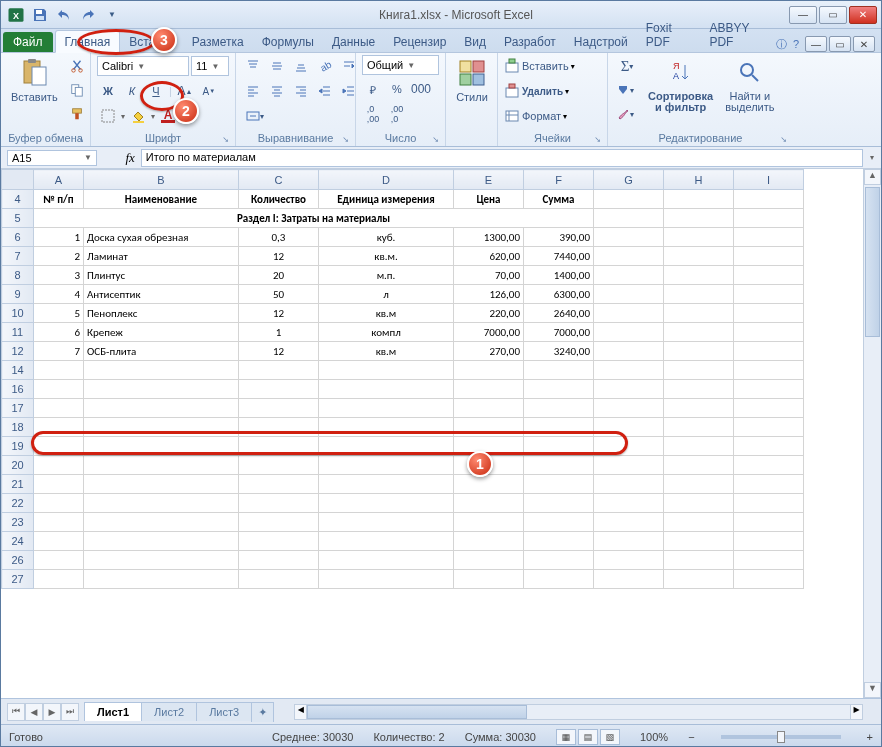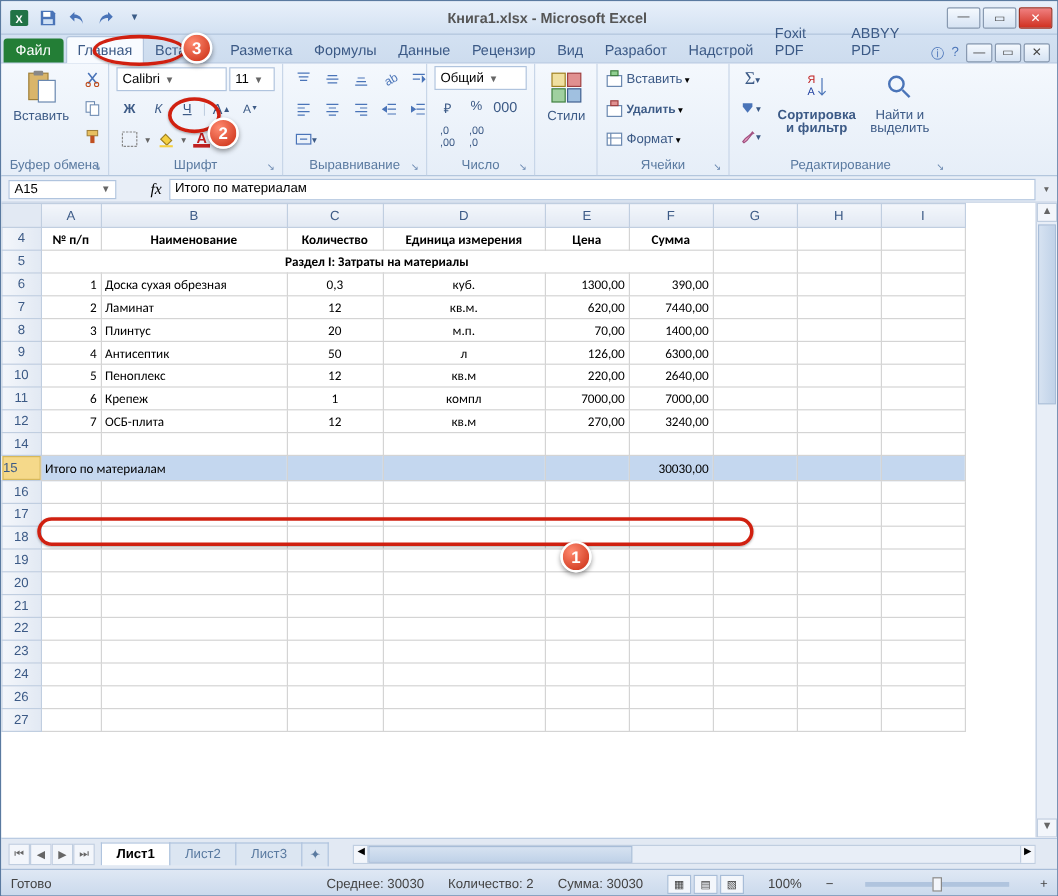--- a/index.html
+++ b/index.html
@@ -23,21 +23,21 @@
     align-items: center;
     padding: 0 4px;
     border-bottom: 1px solid #a8bdd8;
   }
   .qat { display: flex; align-items: center; gap: 2px; }
   .qat-icon {
     width: 22px; height: 20px; display: flex; align-items: center; justify-content: center;
     border-radius: 2px; color: #3b5c87;
   }
   .excel-icon { width:18px; height:18px; }
-  .title-text { flex:1; text-align:center; color:#555; font-size:12px;font-weight:bold; }
+  .title-text { flex:1; text-align:center; color:#555; font-size:12px; }
   .win-controls { display:flex; gap:2px; }
   .win-btn { width:28px; height:18px; border:1px solid #8899b0; border-radius:2px; display:flex; align-items:center; justify-content:center; background:linear-gradient(#f5f9fe,#d6e3f3); font-size:10px; color:#444;}
   .win-btn.close { background:linear-gradient(#f08080,#d03020); color:#fff; border-color:#a03020;}
 
   
   .ribbon-tabs {
     height: 24px;
     display: flex;
     align-items: flex-end;
     padding-left: 2px;
@@ -728,31 +728,20 @@
           <td class="bord"></td>
           <td class="bord"></td>
           <td class="bord"></td>
           <td class="bord"></td>
           <td class="bord"></td>
           <td></td>
           <td></td>
           <td></td>
         </tr>
     <tr>
-          <th class="rowhdr sel">15</th>
-      <td class="bord sel-row" colspan="2">Итого по материалам</td>
-      <td class="bord sel-row"></td>
-          <td class="bord sel-row"></td>
-          <td class="bord sel-row"></td>
-      <td class="bord sel-row r">30030,00</td>
-      <td class="sel-row"></td>
-          <td class="sel-row"></td>
-          <td class="sel-row"></td>
-    </tr>
-    <tr>
           <th class="rowhdr">16</th>
           <td></td>
           <td></td>
           <td></td>
           <td></td>
           <td></td>
           <td></td>
           <td></td>
           <td></td>
           <td></td>

